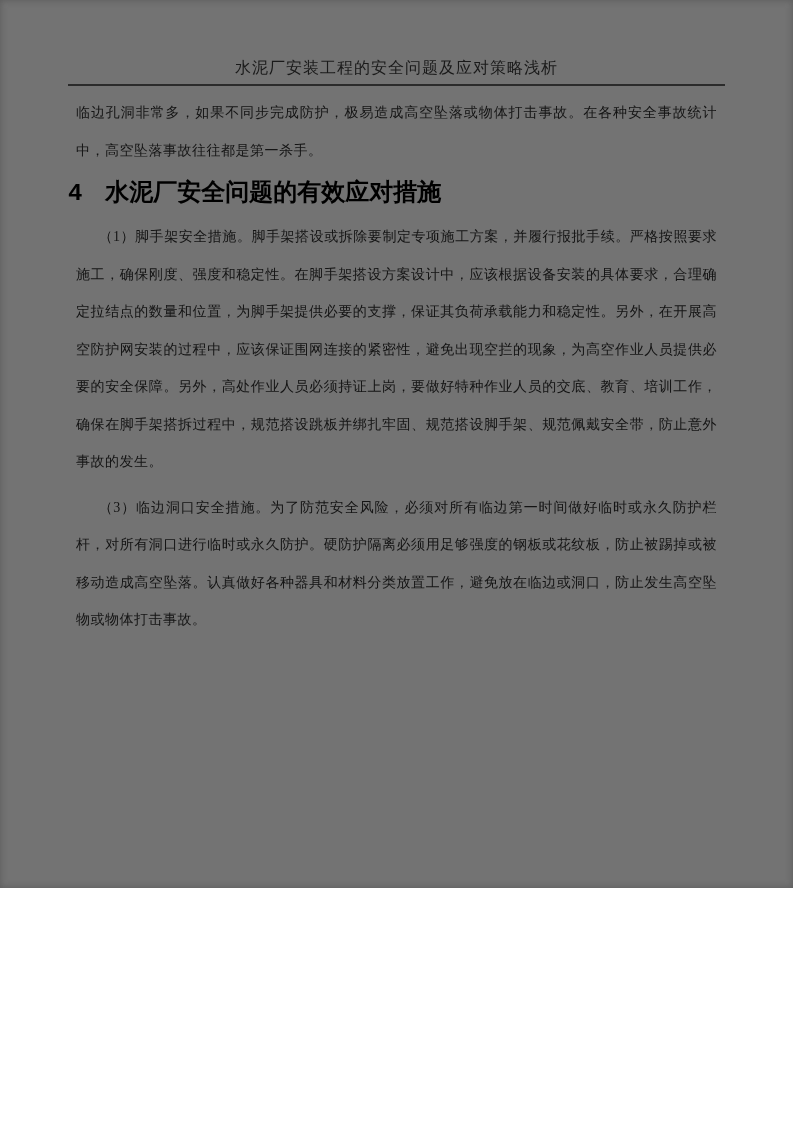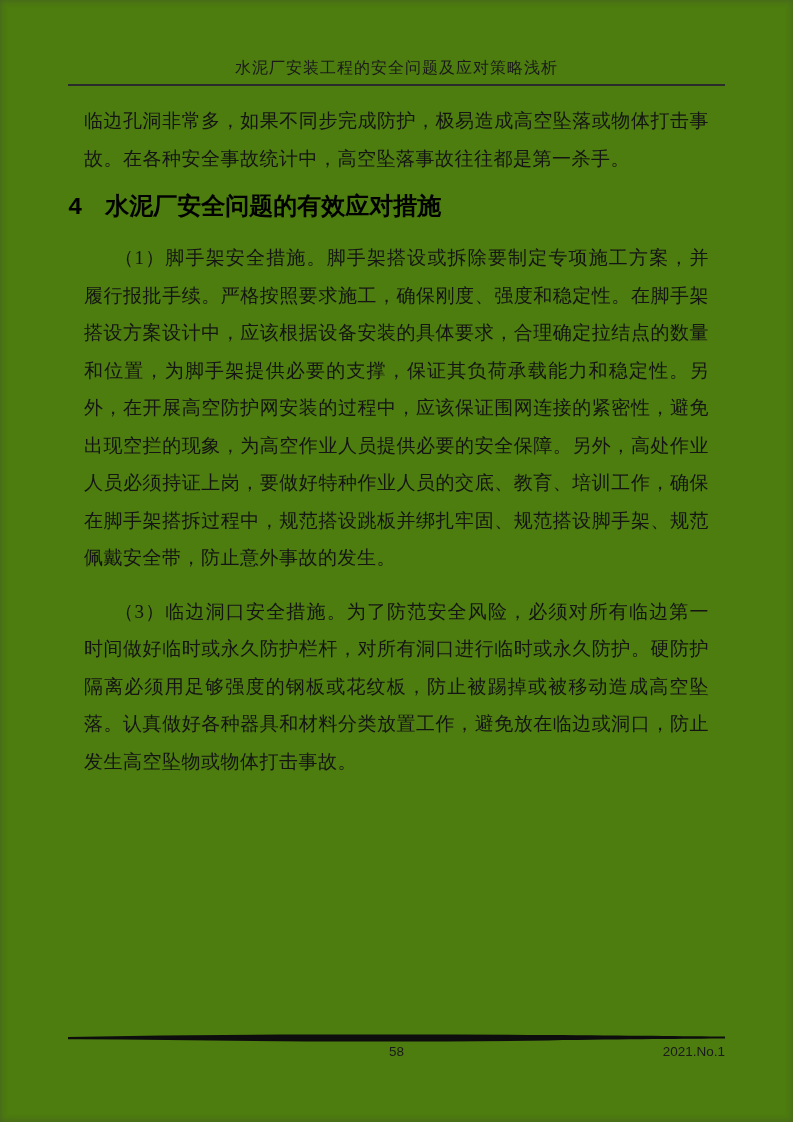--- a/index.html
+++ b/index.html
@@ -3,22 +3,22 @@
 <meta charset="utf-8">
 <style>
   html, body {
     margin: 0;
     padding: 0;
     background: #ffffff;
   }
   .page {
     position: relative;
     width: 793px;
-    height: 1122px;
-    background: #4d7c0f;
+    height: 888px;
+    background: #737373;
     box-shadow: inset 0 0 7px rgba(60,60,60,0.45);
     overflow: hidden;
     font-family: "Liberation Serif", "DejaVu Serif", serif;
     color: #111111;
     box-sizing: border-box;
   }
   .content {
     position: absolute;
     left: 68px;
     width: 657px;
@@ -34,22 +34,22 @@
   }
   .header-rule {
     margin-top: 5px;
     border-top: 2.5px solid #2b2b2b;
     height: 0;
   }
   .body-text {
     margin-top: 2px;
   }
   .body-text p {
-    margin: 16px;
-    font-size: 19px;
+    margin: 8px;
+    font-size: 14px;
     line-height: 37.5px;
     text-align: justify;
     text-justify: inter-character;
     color: #141414;
     letter-spacing: 0.5px;
   }
   .body-text p.indent {
     text-indent: 1.6em;
   }
   h2.section-heading {

